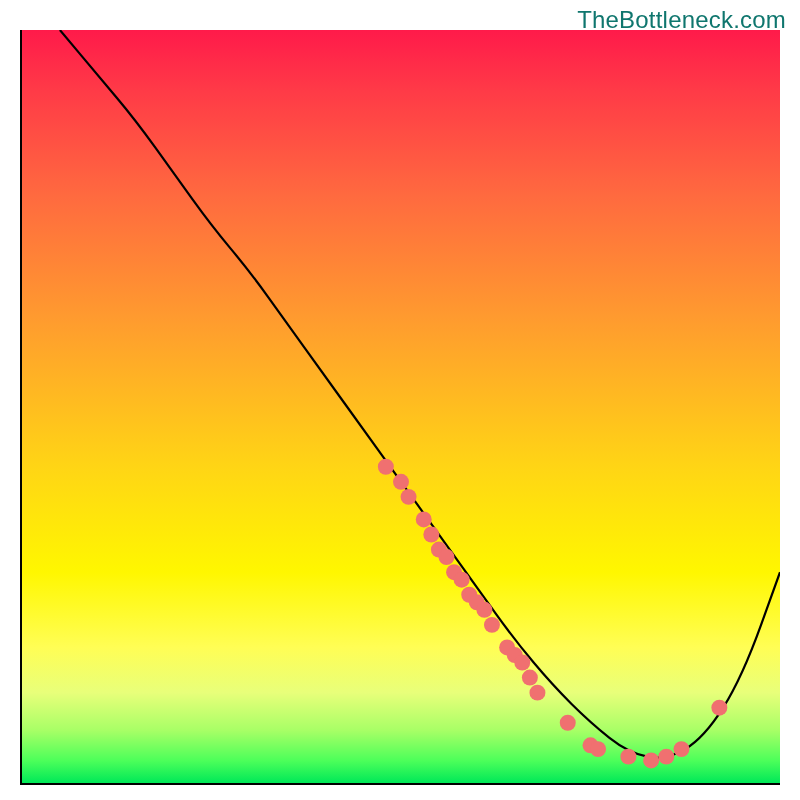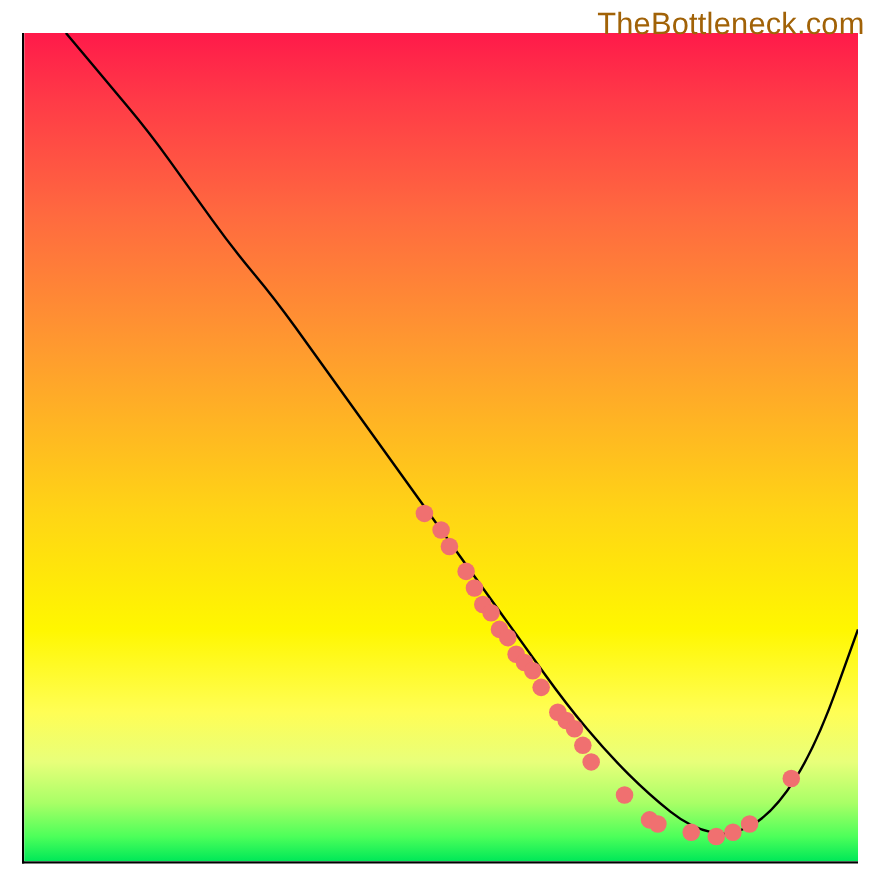--- a/index.html
+++ b/index.html
@@ -12,23 +12,23 @@
   }
   .wrap {
     position: relative;
     width: 800px;
     height: 800px;
   }
   .watermark {
     position: absolute;
     top: 6px;
     right: 14px;
-    font-size: 28px;
+    font-size: 24px;
     font-weight: 500;
-    color: #a16207;
+    color: #0f766e;
     letter-spacing: 0.2px;
     z-index: 10;
   }
   .plot-frame {
     position: absolute;
     left: 20px;
     top: 30px;
     width: 760px;
     height: 755px;
     border-left: 2.5px solid #000;

